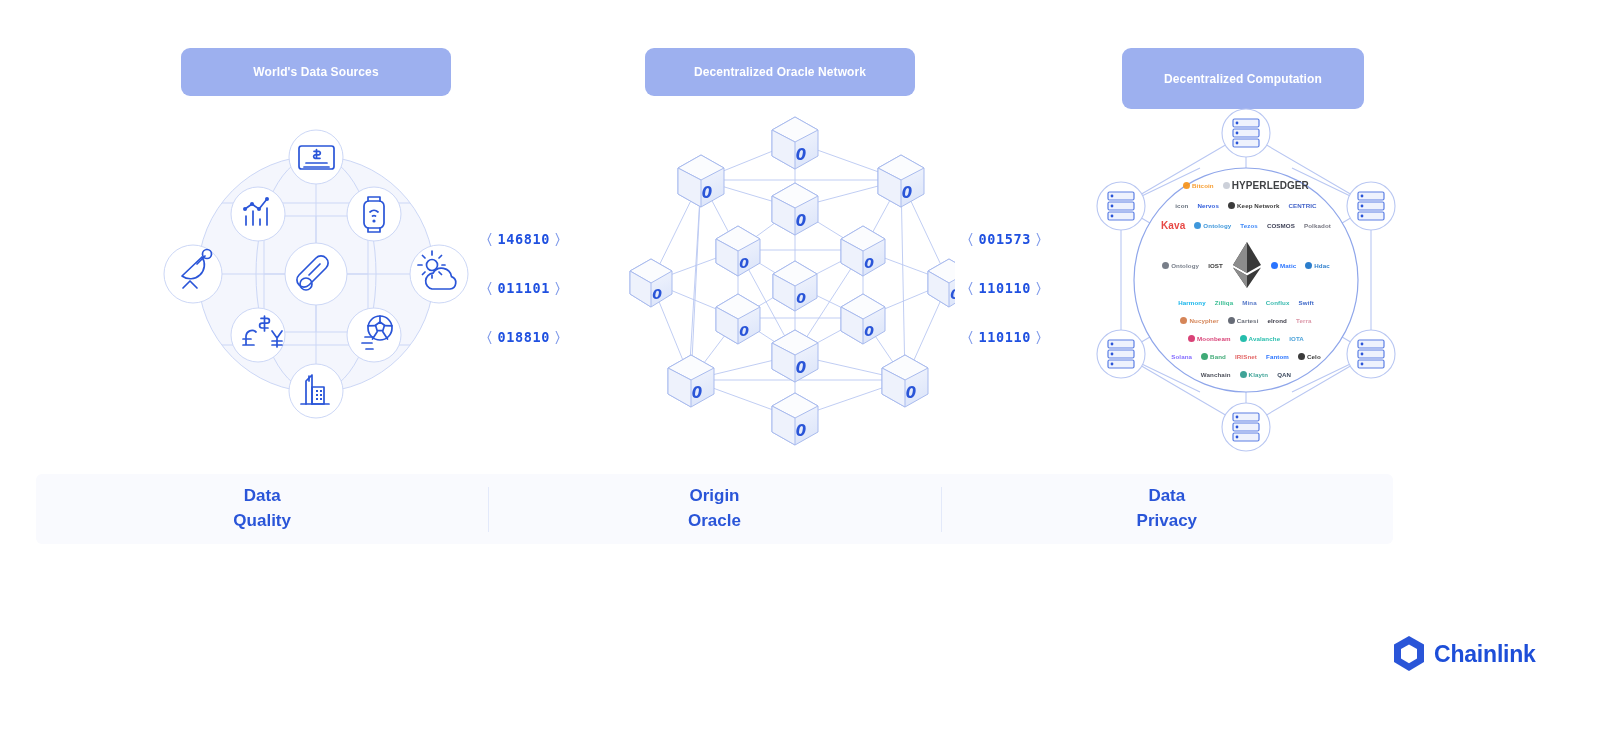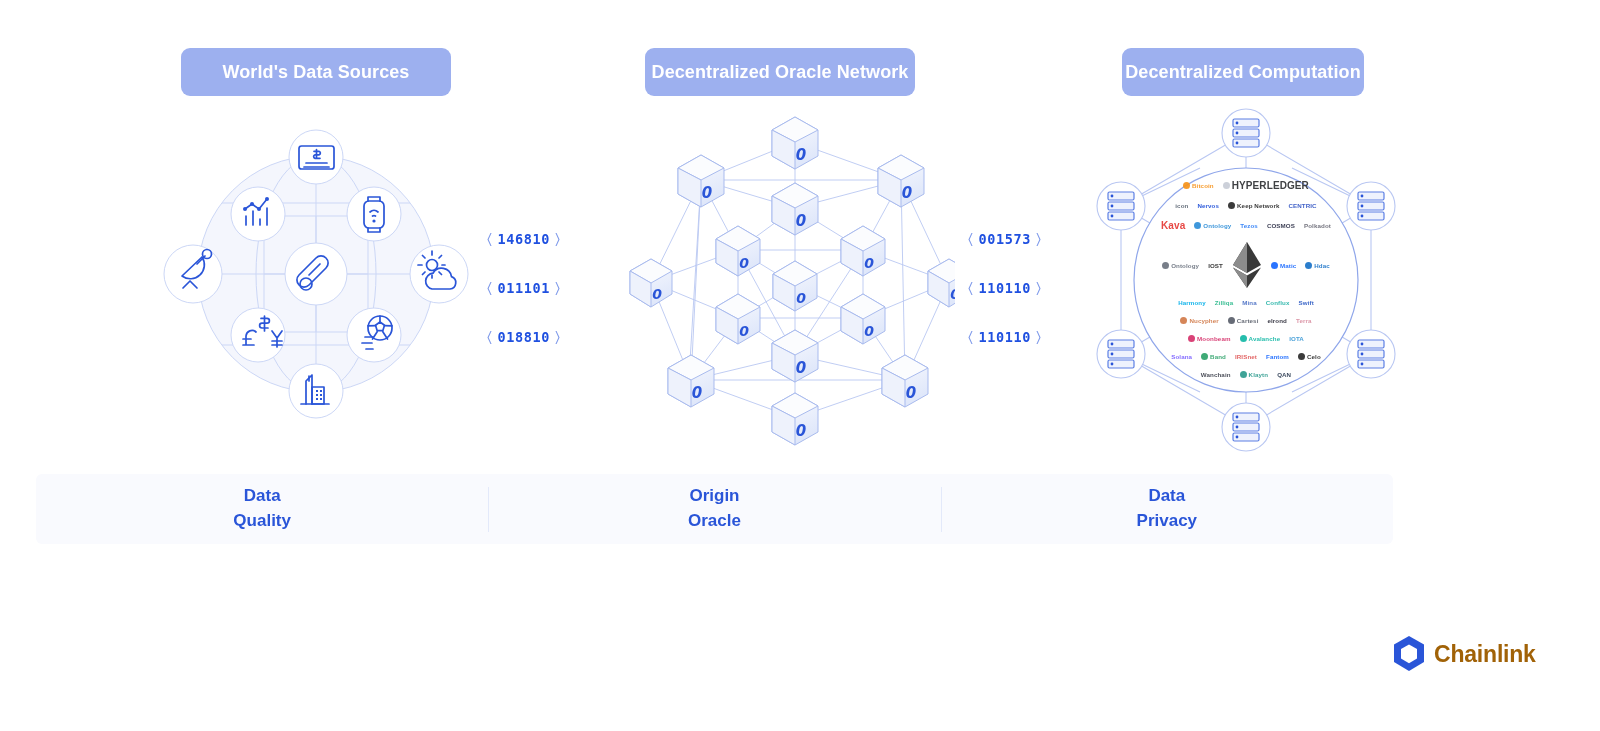--- a/index.html
+++ b/index.html
@@ -11,27 +11,27 @@
   }
   .canvas { position: relative; width: 1600px; height: 731px; }
 
   
   .pill {
     position: absolute;
     background: #9db0ef;
     color: #ffffff;
     border-radius: 9px;
     display: flex; align-items: center; justify-content: center;
-    font-size: 18px; font-weight: 700;
+    font-size: 12px; font-weight: 700;
     letter-spacing: .1px;
     white-space: nowrap;
   }
   #pill-sources { left: 181px; top: 48px; width: 270px; height: 48px; }
   #pill-don     { left: 645px; top: 48px; width: 270px; height: 48px; }
-  #pill-compute { left: 1122px; top: 48px; width: 242px; height: 48px; }
+  #pill-compute { left: 1122px; top: 48px; width: 242px; height: 61px; }
 
   
   .packets { position: absolute; }
   #packets-1 { left: 487px; top: 214px; }
   #packets-2 { left: 968px; top: 214px; }
   .packet {
     display: flex; align-items: center; gap: 5px;
     height: 49px;
     color: #1f50e0;
     font-family: "DejaVu Sans Mono", monospace;
@@ -109,21 +109,21 @@
     content: ""; position: absolute; left: 0; top: 1px;
     width: 1px; height: 45px; background: #e3e9fa;
   }
 
   
   #chainlink-logo {
     position: absolute; left: 1393px; top: 636px;
     display: flex; align-items: center; gap: 9px;
   }
   #chainlink-logo .cl-name {
-    color: #a16207; font-size: 23px; font-weight: 700; letter-spacing: -.2px;
+    color: #1d4ed8; font-size: 23px; font-weight: 700; letter-spacing: -.2px;
   }
 </style>
 </head>
 <body>
 
 <div class="canvas">
 
   <div class="pill" id="pill-sources">World's Data Sources</div>
   <div class="pill" id="pill-don">Decentralized Oracle Network</div>
   <div class="pill" id="pill-compute">Decentralized Computation</div>

